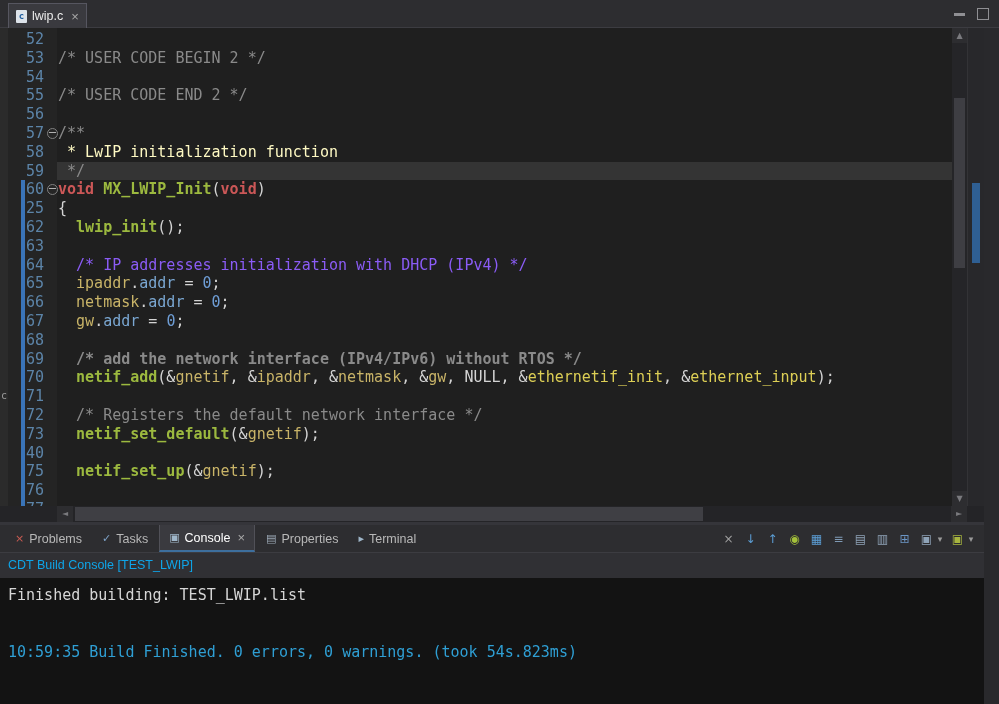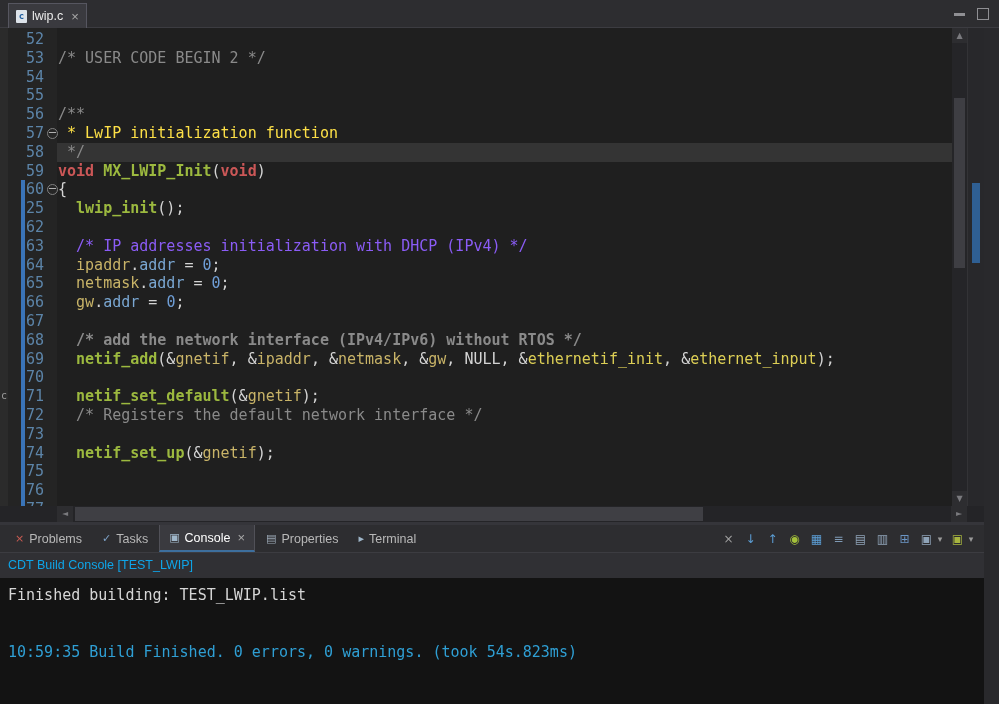--- a/index.html
+++ b/index.html
@@ -122,51 +122,52 @@
         <div class="ln">64</div>
         <div class="ln">65</div>
         <div class="ln">66</div>
         <div class="ln">67</div>
         <div class="ln">68</div>
         <div class="ln">69</div>
         <div class="ln">70</div>
         <div class="ln">71</div>
         <div class="ln">72</div>
         <div class="ln">73</div>
-        <div class="ln">74</div>
+        <div class="ln">40</div>
         <div class="ln">75</div>
         <div class="ln">76</div>
         <div class="ln">77</div>
       </div>
     <div id="fold-col">
         <div class="fold-marker" style="top: 100px;"></div>
         <div class="fold-marker" style="top: 156.4px;"></div>
       </div>
     <div id="code-area">
         <div class="code-row"></div>
         <div class="code-row"><span style="color: rgb(138, 138, 138);">/* USER CODE BEGIN 2 */</span></div>
         <div class="code-row"></div>
+        <div class="code-row"><span style="color: rgb(138, 138, 138);">/* USER CODE END 2 */</span></div>
         <div class="code-row"></div>
         <div class="code-row"><span style="color: rgb(138, 138, 138);">/**</span></div>
-        <div class="code-row"><span style="color: #fde047;"> * LwIP initialization function</span></div>
+        <div class="code-row"><span style="color: #fef9c3;"> * LwIP initialization function</span></div>
         <div class="code-row current"><span style="color: rgb(138, 138, 138);"> */</span></div>
         <div class="code-row"><span style="color: rgb(203, 87, 87); font-weight: bold;">void</span><span style="color: rgb(212, 212, 212);"> </span><span style="color: rgb(156, 185, 63); font-weight: bold;">MX_LWIP_Init</span><span style="color: rgb(212, 212, 212);">(</span><span style="color: rgb(203, 87, 87); font-weight: bold;">void</span><span style="color: rgb(212, 212, 212);">)</span></div>
         <div class="code-row"><span style="color: rgb(212, 212, 212);">{</span></div>
         <div class="code-row"><span style="color: rgb(212, 212, 212);">  </span><span style="color: rgb(156, 185, 63); font-weight: bold;">lwip_init</span><span style="color: rgb(212, 212, 212);">();</span></div>
         <div class="code-row"></div>
         <div class="code-row"><span style="color: #8b5cf6;">  /* IP addresses initialization with DHCP (IPv4) */</span></div>
         <div class="code-row"><span style="color: rgb(212, 212, 212);">  </span><span style="color: rgb(201, 180, 104);">ipaddr</span><span style="color: rgb(212, 212, 212);">.</span><span style="color: rgb(122, 167, 210);">addr</span><span style="color: rgb(212, 212, 212);"> = </span><span style="color: rgb(111, 158, 214);">0</span><span style="color: rgb(212, 212, 212);">;</span></div>
         <div class="code-row"><span style="color: rgb(212, 212, 212);">  </span><span style="color: rgb(201, 180, 104);">netmask</span><span style="color: rgb(212, 212, 212);">.</span><span style="color: rgb(122, 167, 210);">addr</span><span style="color: rgb(212, 212, 212);"> = </span><span style="color: rgb(111, 158, 214);">0</span><span style="color: rgb(212, 212, 212);">;</span></div>
         <div class="code-row"><span style="color: rgb(212, 212, 212);">  </span><span style="color: rgb(201, 180, 104);">gw</span><span style="color: rgb(212, 212, 212);">.</span><span style="color: rgb(122, 167, 210);">addr</span><span style="color: rgb(212, 212, 212);"> = </span><span style="color: rgb(111, 158, 214);">0</span><span style="color: rgb(212, 212, 212);">;</span></div>
         <div class="code-row"></div>
         <div class="code-row"><span style="color: rgb(138, 138, 138); font-weight: bold;">  /* add the network interface (IPv4/IPv6) without RTOS */</span></div>
         <div class="code-row"><span style="color: rgb(212, 212, 212);">  </span><span style="color: rgb(156, 185, 63); font-weight: bold;">netif_add</span><span style="color: rgb(212, 212, 212);">(&amp;</span><span style="color: rgb(201, 180, 104);">gnetif</span><span style="color: rgb(212, 212, 212);">, &amp;</span><span style="color: rgb(201, 180, 104);">ipaddr</span><span style="color: rgb(212, 212, 212);">, &amp;</span><span style="color: rgb(201, 180, 104);">netmask</span><span style="color: rgb(212, 212, 212);">, &amp;</span><span style="color: rgb(201, 180, 104);">gw</span><span style="color: rgb(212, 212, 212);">, NULL, &amp;</span><span style="color: rgb(221, 207, 85);">ethernetif_init</span><span style="color: rgb(212, 212, 212);">, &amp;</span><span style="color: rgb(221, 207, 85);">ethernet_input</span><span style="color: rgb(212, 212, 212);">);</span></div>
         <div class="code-row"></div>
+        <div class="code-row"><span style="color: rgb(138, 138, 138);">  /* Registers the default network interface */</span></div>
         <div class="code-row"><span style="color: rgb(212, 212, 212);">  </span><span style="color: rgb(156, 185, 63); font-weight: bold;">netif_set_default</span><span style="color: rgb(212, 212, 212);">(&amp;</span><span style="color: rgb(201, 180, 104);">gnetif</span><span style="color: rgb(212, 212, 212);">);</span></div>
-        <div class="code-row"><span style="color: rgb(138, 138, 138);">  /* Registers the default network interface */</span></div>
         <div class="code-row"></div>
         <div class="code-row"><span style="color: rgb(212, 212, 212);">  </span><span style="color: rgb(156, 185, 63); font-weight: bold;">netif_set_up</span><span style="color: rgb(212, 212, 212);">(&amp;</span><span style="color: rgb(201, 180, 104);">gnetif</span><span style="color: rgb(212, 212, 212);">);</span></div>
       </div>
 
     <div class="vscroll">
       <div class="vs-btn vs-up">▲</div>
       <div class="vs-thumb"></div>
       <div class="vs-btn vs-down">▼</div>
     </div>
     <div class="overview-ruler">

